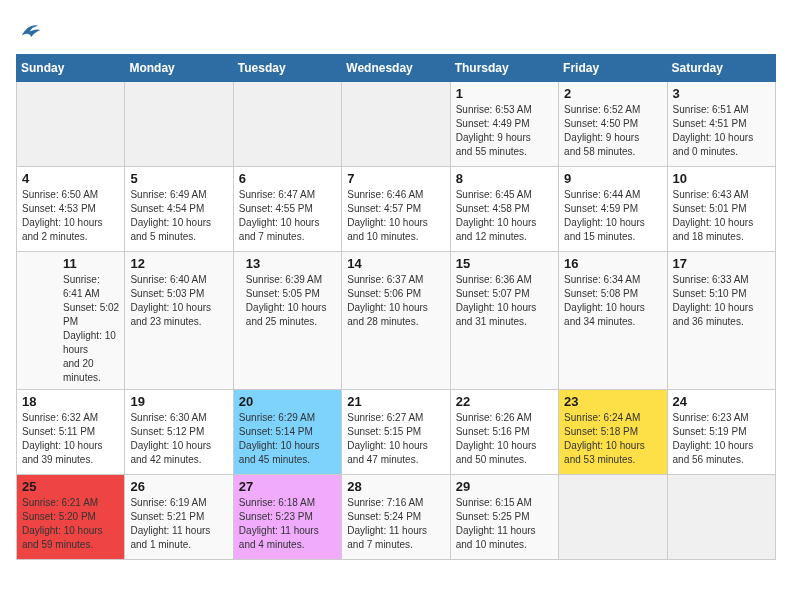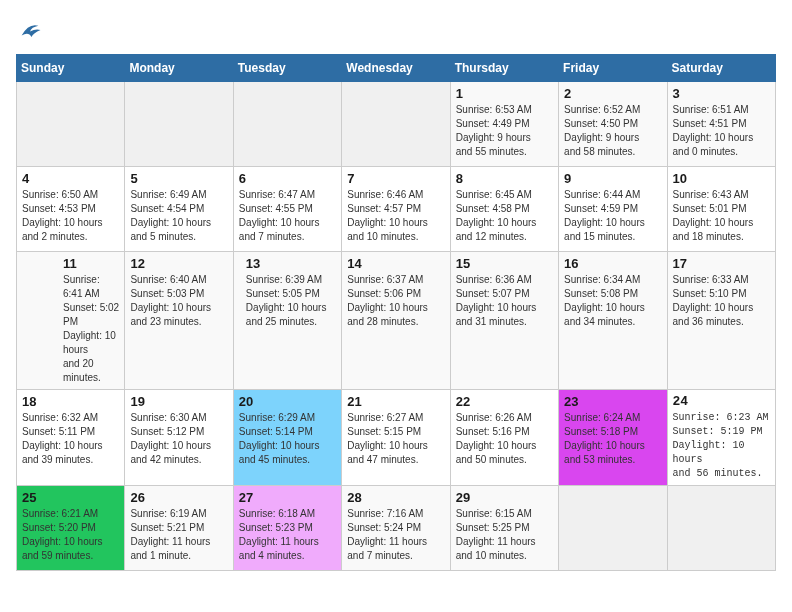--- a/index.html
+++ b/index.html
@@ -274,37 +274,37 @@
 Daylight: 10 hours
 and 47 minutes.</div>
         </td>
         <td style="background-color: rgb(255, 255, 255);">
           <span class="day-num">22</span>
           <div class="day-info" style="white-space: pre-line;">Sunrise: 6:26 AM
 Sunset: 5:16 PM
 Daylight: 10 hours
 and 50 minutes.</div>
         </td>
-        <td style="background-color: #d946ef;">
+        <td style="background-color: #fde047;">
           <span class="day-num">23</span>
           <div class="day-info" style="white-space: pre-line;">Sunrise: 6:24 AM
 Sunset: 5:18 PM
 Daylight: 10 hours
 and 53 minutes.</div>
         </td>
-        <td style="background-color: rgb(255, 255, 255); font-family: Liberation Mono, monospace;">
+        <td style="background-color: rgb(255, 255, 255);">
           <span class="day-num">24</span>
           <div class="day-info" style="white-space: pre-line;">Sunrise: 6:23 AM
 Sunset: 5:19 PM
 Daylight: 10 hours
 and 56 minutes.</div>
         </td>
       </tr>
       <tr class="week-row">
-        <td style="background-color: #22c55e;">
+        <td style="background-color: #ef4444;">
           <span class="day-num">25</span>
           <div class="day-info" style="white-space: pre-line;">Sunrise: 6:21 AM
 Sunset: 5:20 PM
 Daylight: 10 hours
 and 59 minutes.</div>
         </td>
         <td style="background-color: rgb(249, 249, 249);">
           <span class="day-num">26</span>
           <div class="day-info" style="white-space: pre-line;">Sunrise: 6:19 AM
 Sunset: 5:21 PM

